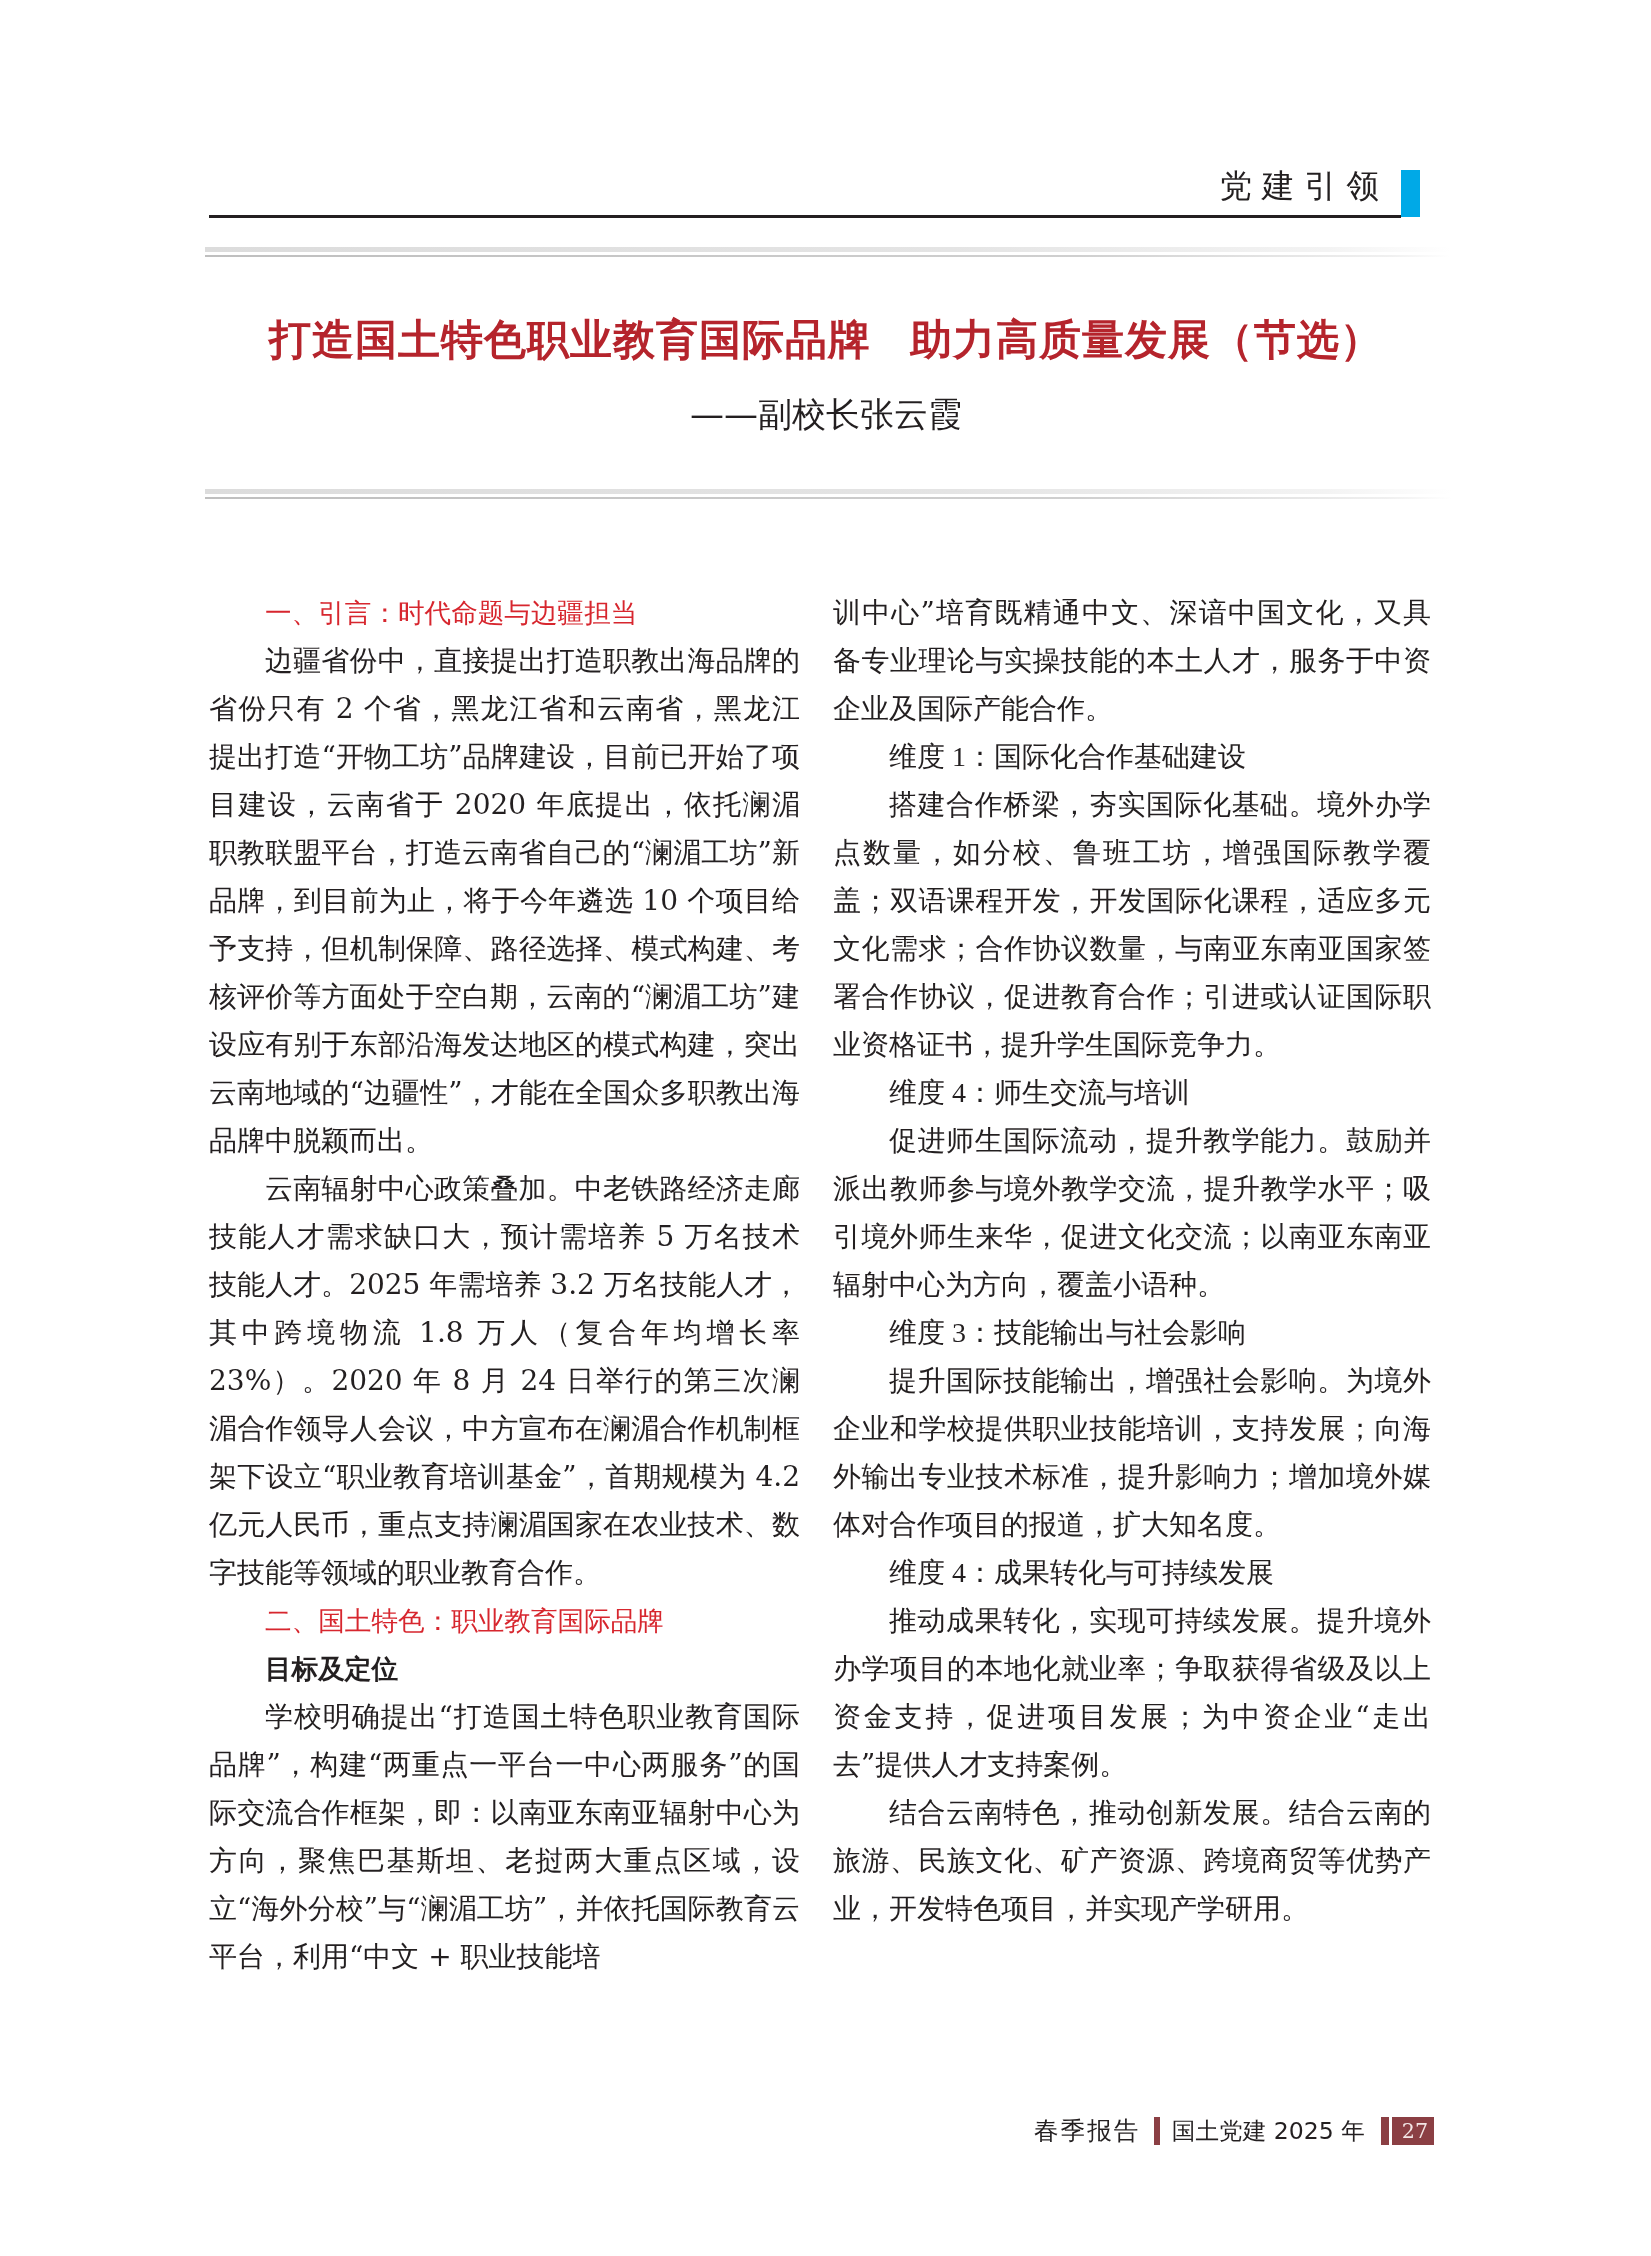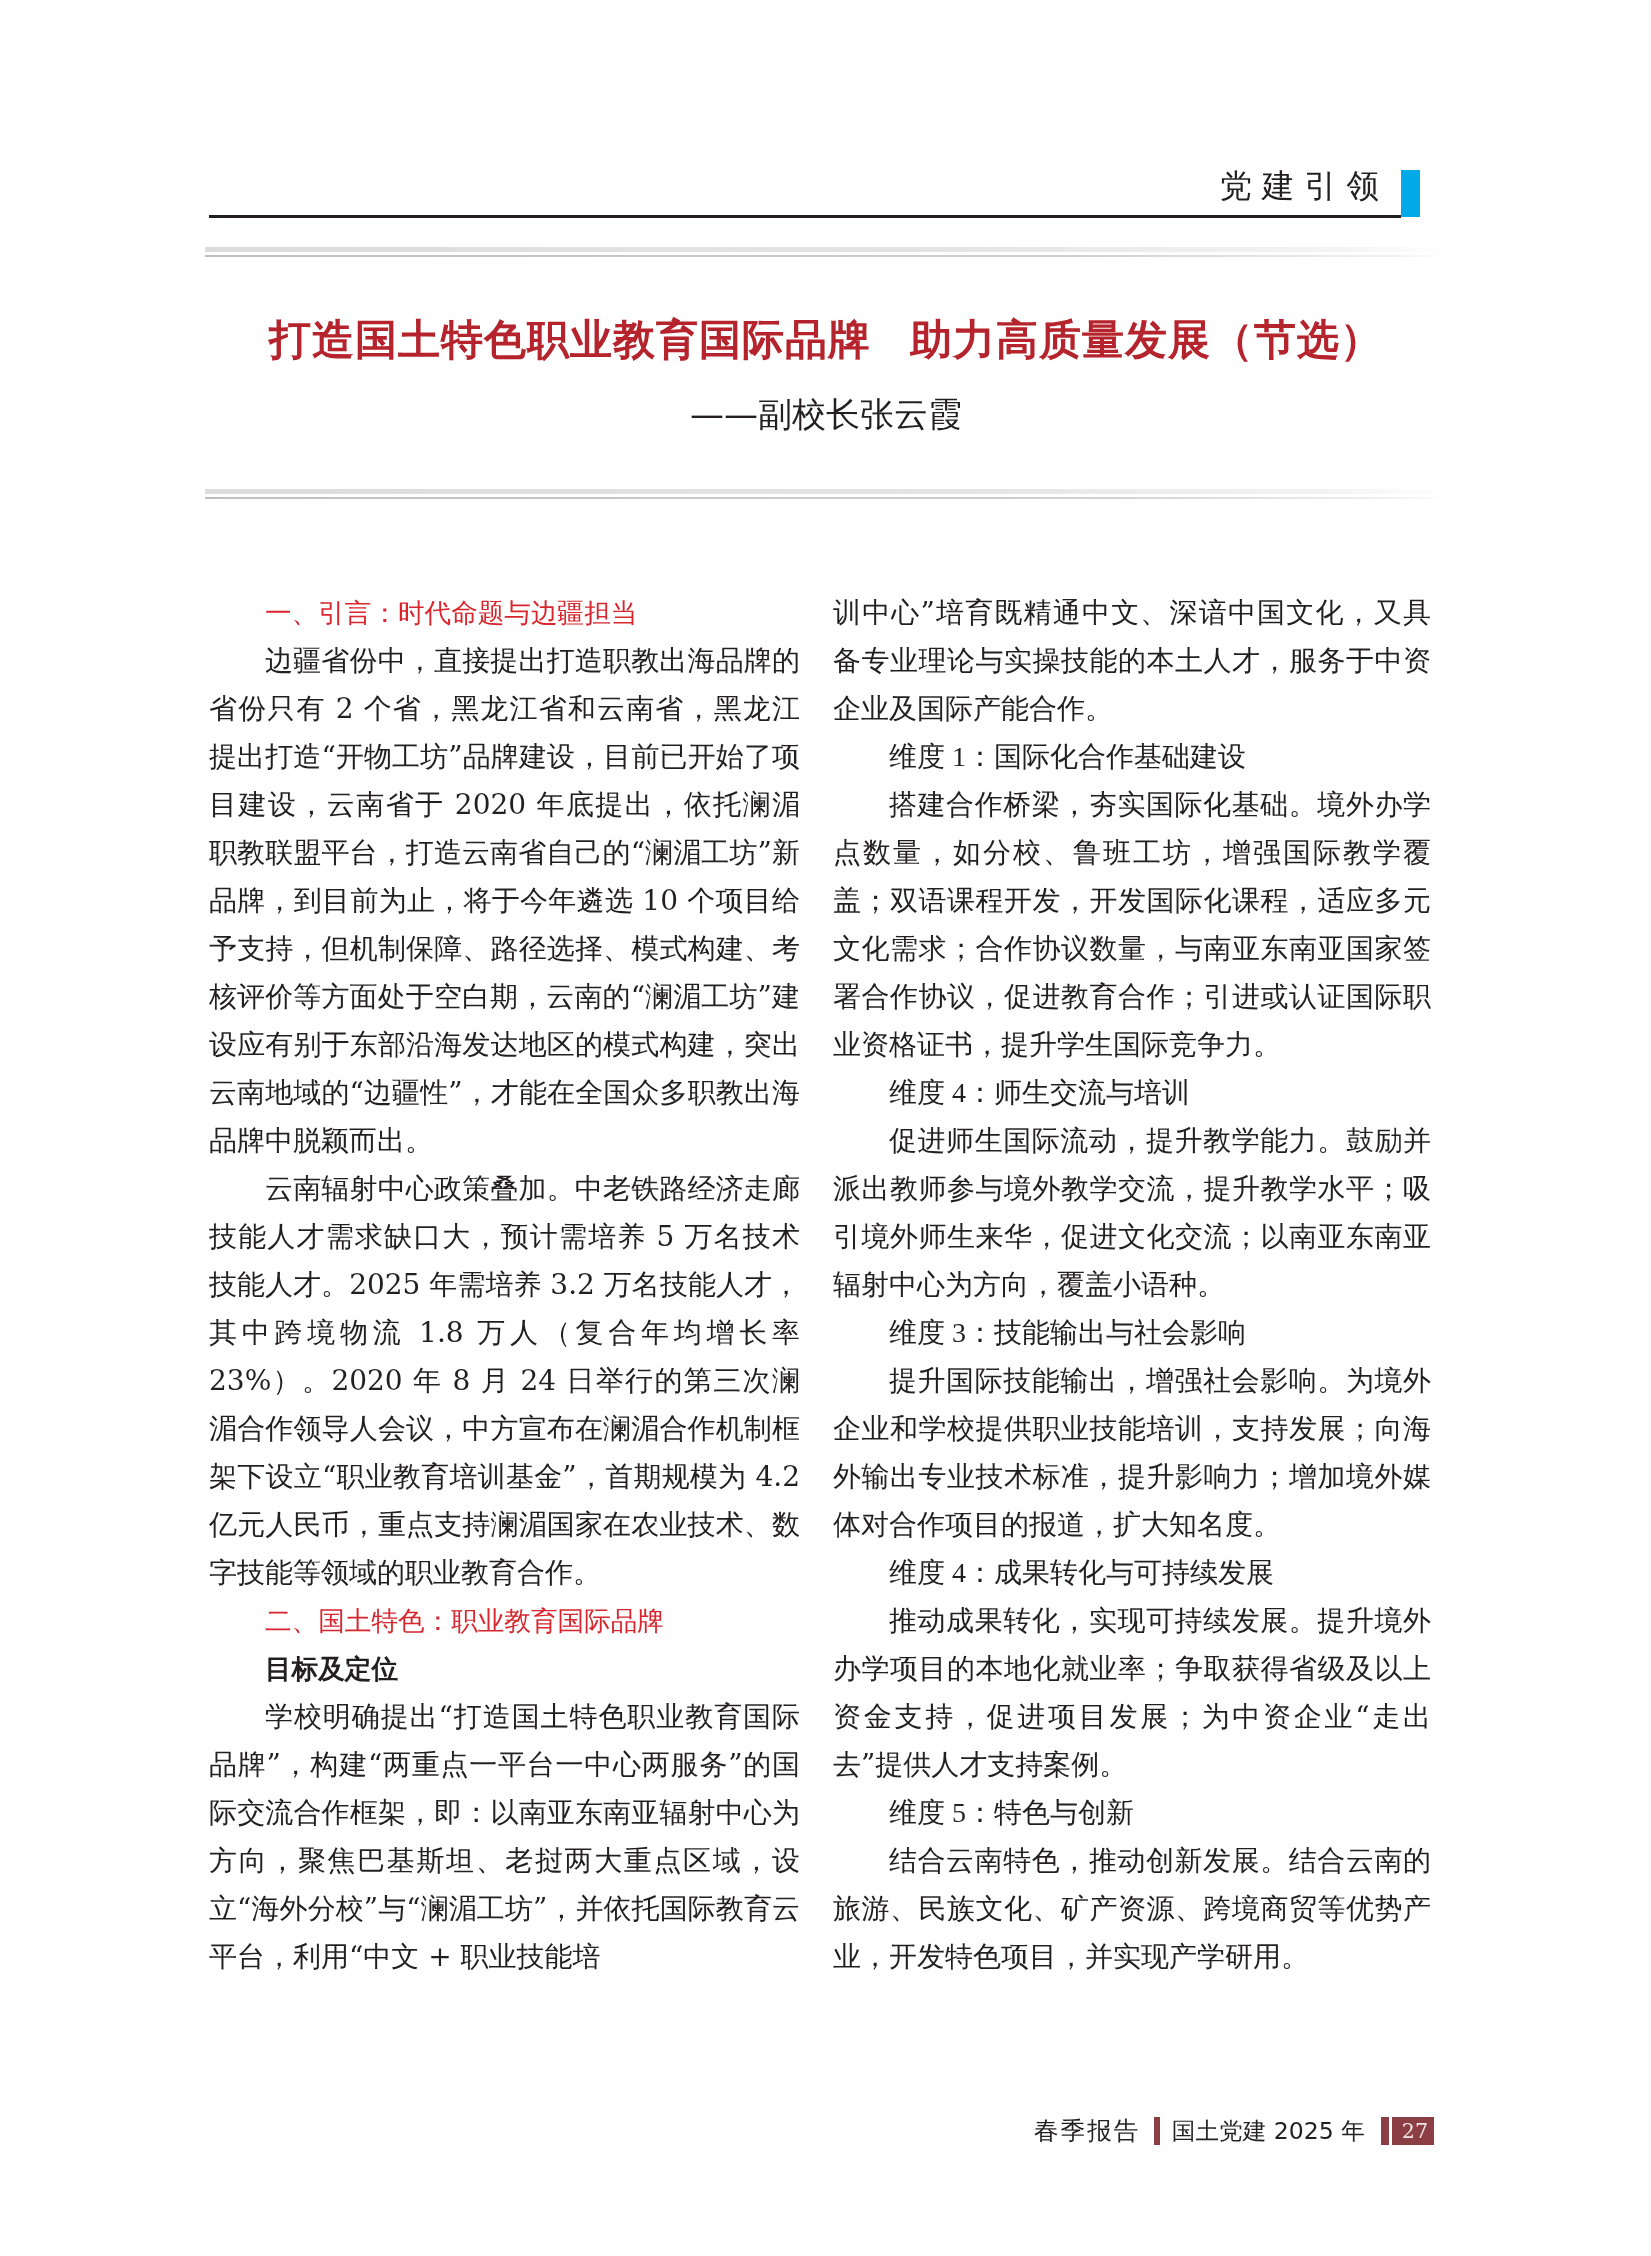--- a/index.html
+++ b/index.html
@@ -79,21 +79,20 @@
 <div class="col col-right">
   <p>训中心”培育既精通中文、深谙中国文化，又具备专业理论与实操技能的本土人才，服务于中资企业及国际产能合作。</p>
   <p class="h-dim">维度 1：国际化合作基础建设</p>
   <p class="indent">搭建合作桥梁，夯实国际化基础。境外办学点数量，如分校、鲁班工坊，增强国际教学覆盖；双语课程开发，开发国际化课程，适应多元文化需求；合作协议数量，与南亚东南亚国家签署合作协议，促进教育合作；引进或认证国际职业资格证书，提升学生国际竞争力。</p>
   <p class="h-dim">维度 4：师生交流与培训</p>
   <p class="indent">促进师生国际流动，提升教学能力。鼓励并派出教师参与境外教学交流，提升教学水平；吸引境外师生来华，促进文化交流；以南亚东南亚辐射中心为方向，覆盖小语种。</p>
   <p class="h-dim">维度 3：技能输出与社会影响</p>
   <p class="indent">提升国际技能输出，增强社会影响。为境外企业和学校提供职业技能培训，支持发展；向海外输出专业技术标准，提升影响力；增加境外媒体对合作项目的报道，扩大知名度。</p>
   <p class="h-dim">维度 4：成果转化与可持续发展</p>
   <p class="indent">推动成果转化，实现可持续发展。提升境外办学项目的本地化就业率；争取获得省级及以上资金支持，促进项目发展；为中资企业“走出去”提供人才支持案例。</p>
-  <p class="h-dim">维度 5：特色与创新</p>
   <p class="indent">结合云南特色，推动创新发展。结合云南的旅游、民族文化、矿产资源、跨境商贸等优势产业，开发特色项目，并实现产学研用。</p>
 </div>
 
 <div class="footer">
   <span class="mag">春季报告</span>
   <span class="bar1"></span>
   <span class="issue">国土党建 2025 年</span>
   <span class="bar2"></span>
   <span class="bar3"></span>
   <span class="page">27</span>

